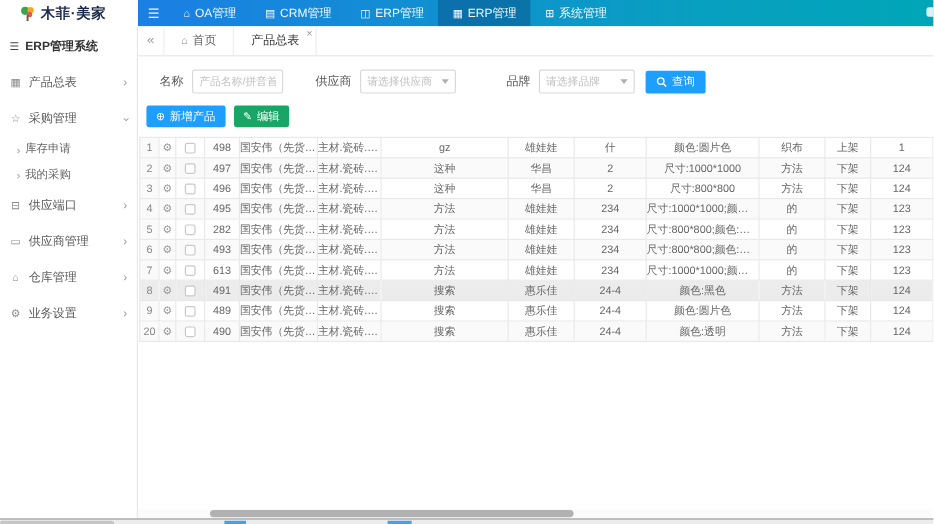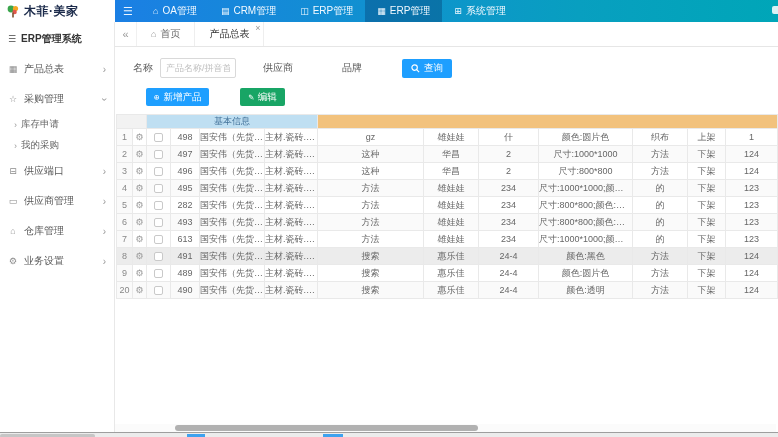--- a/index.html
+++ b/index.html
@@ -3,21 +3,21 @@
 <meta charset="utf-8">
 <style>
   * { margin:0; padding:0; box-sizing:border-box; }
   html,body { width:778px; height:437px; overflow:hidden; background:#fff;
     font-family:"Liberation Sans","DejaVu Sans",sans-serif; }
   .app { position:relative; width:778px; height:437px; background:#fff; }
 
   
   .navbar { position:absolute; top:0; left:0; width:778px; height:22px; display:flex; }
   .logo-area { width:115px; height:22px; background:#fff; display:flex; align-items:center;
-    padding-left:6px; gap:4px; flex:0 0 115px; }
+    padding-left:16px; gap:4px; flex:0 0 115px; }
   .logo-text { font-size:12px; font-weight:bold; color:#1b2a4a; letter-spacing:0.5px; }
   .nav-strip { flex:1; background:linear-gradient(90deg,#1b7fe4 0%,#089fc0 70%,#00a6b8 100%);
     display:flex; align-items:stretch; color:#fff; position:relative; }
   .hamburger { width:26px; display:flex; align-items:center; justify-content:center;
     font-size:11px; color:#eaf4ff; cursor:pointer; }
   .nav-item { display:flex; align-items:center; gap:4px; padding:0 12px; font-size:10px;
     color:#f2f9ff; cursor:pointer; }
   .nav-item .nico { font-size:9px; }
   .nav-item.active { background:rgba(0,30,80,0.28); }
   .nav-right-ico { position:absolute; right:-2px; top:6px; width:8px; height:8px;
@@ -60,21 +60,21 @@
     font-family:"Liberation Sans","DejaVu Sans",sans-serif; }
   .f-input::placeholder { color:#bfbfbf; }
   .f-select { width:80px; height:20px; border:1px solid #d9d9d9; border-radius:2px;
     background:#fff; display:flex; align-items:center; justify-content:space-between;
     padding:0 5px; cursor:pointer; }
   .f-select .ph { font-size:9px; color:#bfbfbf; }
   .f-select .arr { width:0; height:0; border-left:3px solid transparent;
     border-right:3px solid transparent; border-top:4px solid #b0b0b0; }
   .gap1 { width:27px; } .gap2 { width:42px; } .gap3 { width:9px; }
   .btn { display:inline-flex; align-items:center; gap:4px; border:none; border-radius:2px;
-    color:#fff; cursor:pointer; font-family:Liberation Mono, monospace;margin-left:24px; }
+    color:#fff; cursor:pointer; font-family:Liberation Serif, serif; }
   .btn-query { background:#1e9fff; height:19px; padding:0 9px; font-size:9.5px; }
   .toolbar { display:flex; align-items:center; gap:7px; margin:10px 0 0 7px; }
   .btn-add { background:#1e9fff; height:18px; padding:0 8px; font-size:9.5px; }
   .btn-edit { background:#18a565; height:18px; padding:0 8px; font-size:9.5px; }
   .bico { font-size:9px; }
 
   
   .table-wrap { margin:8px 0 0 1px; width:661px; }
   table { border-collapse:collapse; table-layout:fixed; width:661px; }
   th,td { border:1px solid #e9e9e9; font-weight:normal; overflow:hidden;
@@ -211,22 +211,30 @@
               <span class="close-x">×</span>
             </div>
           </div>
       </div>
 
       <div class="filterbar">
         <span class="f-label">名称</span>
         <input class="f-input" placeholder="产品名称/拼音首字母" style="">
         <span class="gap1"></span>
         <span class="f-label">供应商</span>
+        <div class="f-select">
+          <span class="ph">请选择供应商</span>
+          <span class="arr"></span>
+        </div>
         <span class="gap2"></span>
         <span class="f-label">品牌</span>
+        <div class="f-select">
+          <span class="ph">请选择品牌</span>
+          <span class="arr"></span>
+        </div>
         <span class="gap3"></span>
         <button class="btn btn-query">
           <svg class="bico" width="9" height="9" viewBox="0 0 10 10">
             <circle cx="4" cy="4" r="3" fill="none" stroke="#fff" stroke-width="1.3"></circle>
             <line x1="6.3" y1="6.3" x2="9" y2="9" stroke="#fff" stroke-width="1.3"></line>
           </svg>
           <span>查询</span>
         </button>
       </div>
 
@@ -252,25 +260,20 @@
               <col style="width:53px">
             <col style="width:106px">
               <col style="width:55px">
               <col style="width:60px">
             <col style="width:94px">
               <col style="width:55px">
               <col style="width:38px">
             <col style="width:52px">
           </colgroup>
           <thead>
-            <tr>
-              <th colspan="2" class="corner"></th>
-              <th colspan="4" class="h-blue">基本信息</th>
-              <th colspan="7" class="h-orange"></th>
-            </tr>
           </thead>
           <tbody id="tbody">
               <tr>
                 <td class="rownum">1</td>
                 <td class="gearcell">⚙</td>
                 <td><span class="cb"></span></td>
                 <td>498</td>
                 <td>国安伟（先货后...</td>
                 <td>主材.瓷砖.抛晶砖</td>
                 <td>gz</td>

